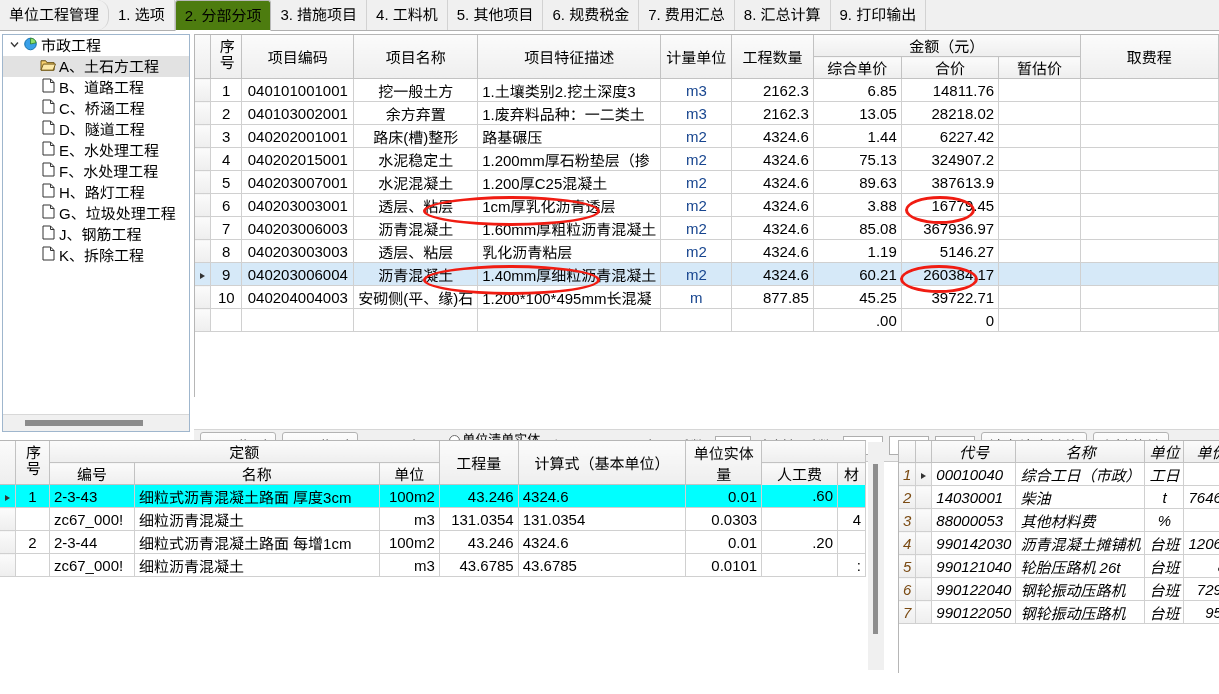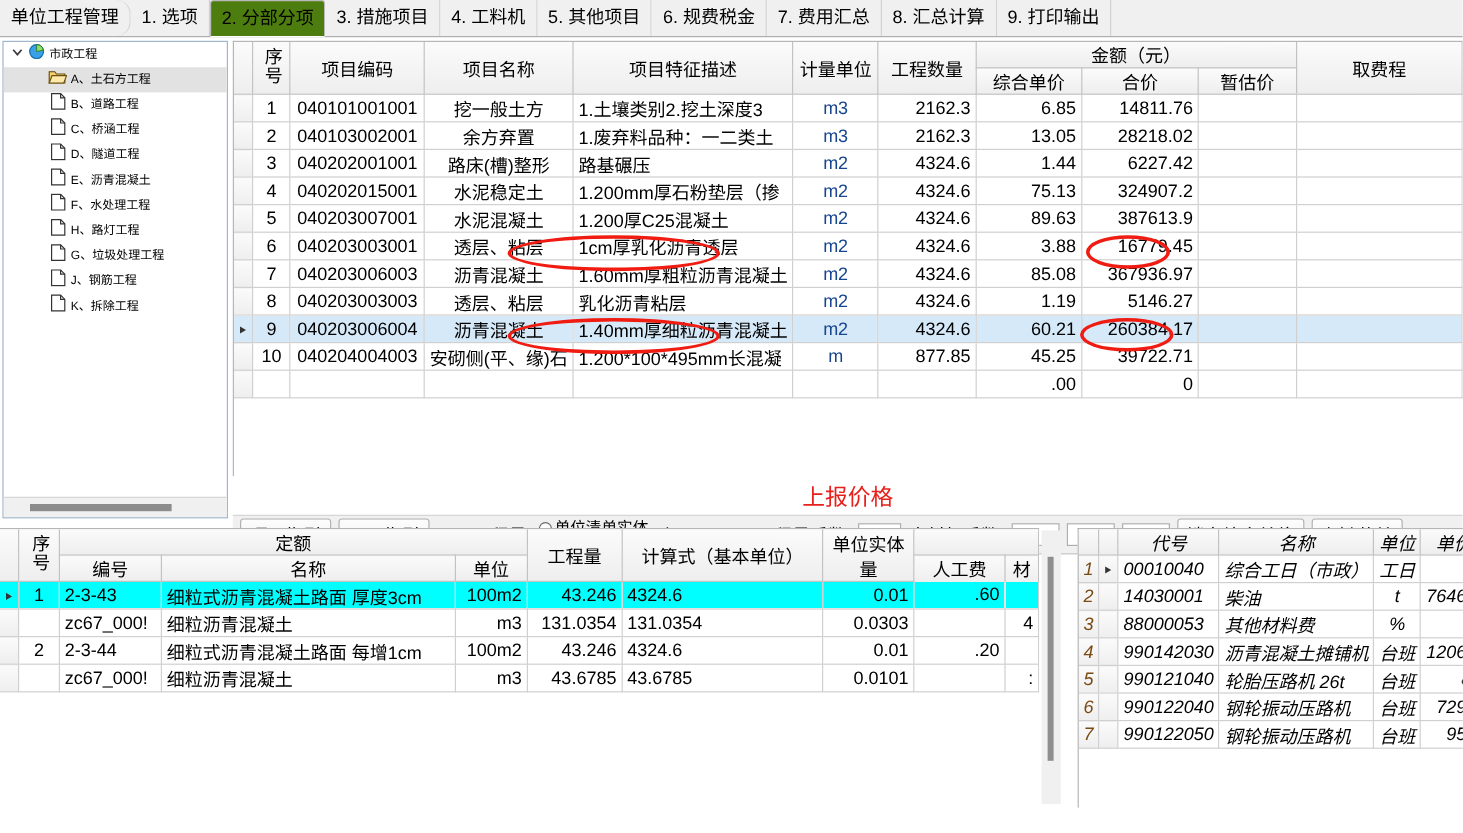--- a/index.html
+++ b/index.html
@@ -40,21 +40,21 @@
   }
   .tree-row{
     height:21px;line-height:21px;display:flex;align-items:center;
     white-space:nowrap;font-size:15px;padding-left:4px;
   }
   .tree-row.root{padding-left:4px;}
   .tree-row.child{padding-left:36px;}
   .tree-row.selected{background:#e2e2e2;}
   .twisty{width:14px;display:inline-block;text-align:center;font-size:11px;color:#333;}
   .ic{width:18px;display:inline-block;text-align:center;margin-right:2px;}
-  .tree-label{font-size:10px;}
+  .tree-label{font-size:15px;}
   #tree-hscroll{
     position:absolute;left:0;bottom:0;width:100%;height:17px;
     background:#f0f0f0;border-top:1px solid #d8d8d8;box-sizing:border-box;
   }
   #tree-hthumb{
     position:absolute;left:22px;top:5px;width:118px;height:6px;
     background:#8c8c8c;border-radius:0;
   }
   
   #maingrid{
@@ -220,21 +220,21 @@
               <path d="M1 1 H8.5 L12 4.5 V14 H1 Z" fill="#ffffff" stroke="#333" stroke-width="1"></path>
               <path d="M8.5 1 V4.5 H12" fill="none" stroke="#333" stroke-width="1"></path>
             </svg></span>
           <span class="tree-label">D、隧道工程</span>
         </div>
         <div class="tree-row child">
           <span class="ic"><svg width="13" height="15" viewBox="0 0 13 15">
               <path d="M1 1 H8.5 L12 4.5 V14 H1 Z" fill="#ffffff" stroke="#333" stroke-width="1"></path>
               <path d="M8.5 1 V4.5 H12" fill="none" stroke="#333" stroke-width="1"></path>
             </svg></span>
-          <span class="tree-label">E、沥青混凝土</span>
+          <span class="tree-label">E、水处理工程</span>
         </div>
         <div class="tree-row child">
           <span class="ic"><svg width="13" height="15" viewBox="0 0 13 15">
               <path d="M1 1 H8.5 L12 4.5 V14 H1 Z" fill="#ffffff" stroke="#333" stroke-width="1"></path>
               <path d="M8.5 1 V4.5 H12" fill="none" stroke="#333" stroke-width="1"></path>
             </svg></span>
           <span class="tree-label">F、水处理工程</span>
         </div>
         <div class="tree-row child">
           <span class="ic"><svg width="13" height="15" viewBox="0 0 13 15">
@@ -451,23 +451,20 @@
           </tr>
         </tbody>
     </table>
 
     <div class="ellipse" style="left:228px;top:161px;width:171px;height:24px;"></div>
     <div class="ellipse" style="left:228px;top:230px;width:171px;height:24px;"></div>
     <div class="ellipse" style="left:710px;top:161px;width:64px;height:22px;"></div>
     <div class="ellipse" style="left:705px;top:230px;width:72px;height:22px;"></div>
   </div>
 
-  <div id="reportlabel">
-    <span>上报价格</span>
-  </div>
 
   <div id="toolbar">
     <div class="btn">项目指引</div>
     <div class="btn">子目指引</div>
     <div class="tlabel">子目工程量:</div>
     <div class="radiogroup">
       <div class="radioline">
         <span class="radio"></span>
         <span>单位清单实体</span>
       </div>

